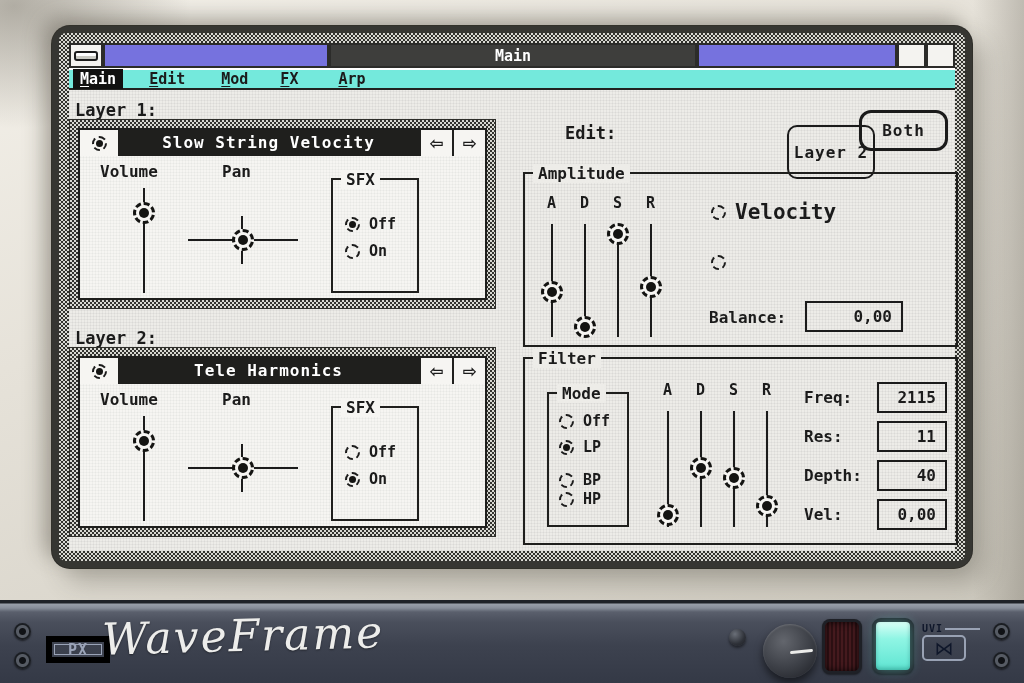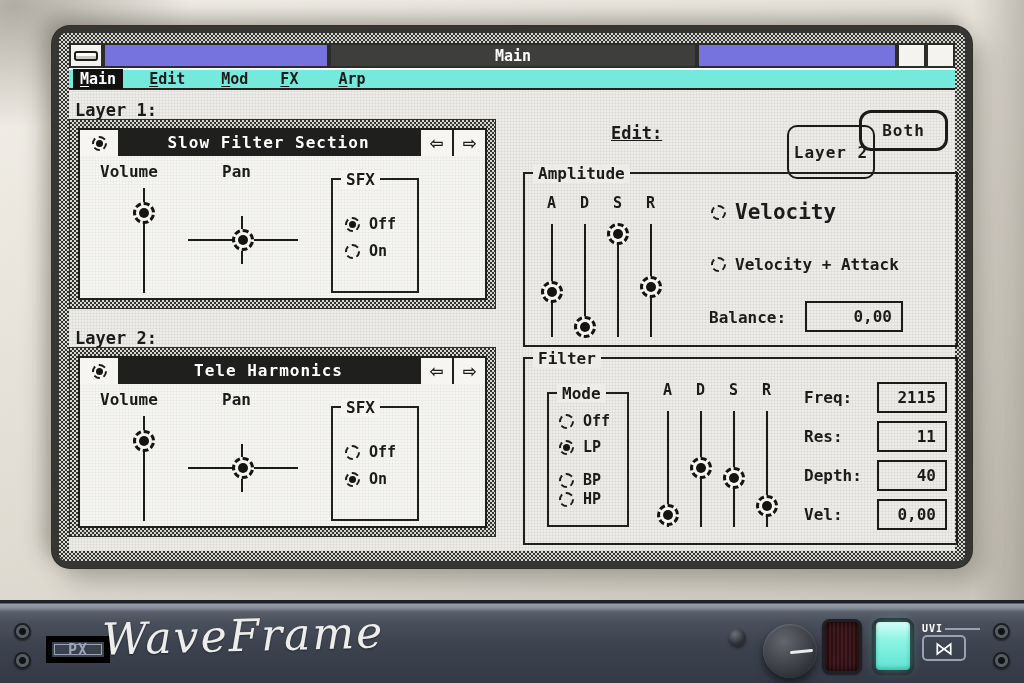--- a/index.html
+++ b/index.html
@@ -135,21 +135,21 @@
   .red-btn{position:absolute;left:822px;top:619px;width:40px;height:55px;box-sizing:border-box;
     border-radius:8px;background:#1E2026;padding:3px;box-shadow:0 1px 2px rgba(0,0,0,.5);}
   .red-btn-inner{width:100%;height:100%;border-radius:5px;
     background:repeating-linear-gradient(90deg,#451A1E 0 2px,#2D1013 2px 4px);
     box-shadow:inset 0 0 7px rgba(0,0,0,.8);}
   .cyan-btn{position:absolute;left:872px;top:618px;width:42px;height:56px;box-sizing:border-box;
     border-radius:9px;background:#23262D;padding:4px;box-shadow:0 1px 2px rgba(0,0,0,.5);}
   .cyan-btn-inner{width:100%;height:100%;border-radius:4px;
     background:linear-gradient(180deg,#D9FFF6 0%,#8FF5E4 35%,#5FE5D2 100%);
     box-shadow:0 0 12px rgba(110,240,220,.45), inset 0 -2px 4px rgba(0,90,80,.35);}
-  .uvi{position:absolute;left:922px;top:623px;width:58px;color:#ffffff;}
+  .uvi{position:absolute;left:922px;top:623px;width:58px;color:#0f172a;}
   .uvi-top{display:flex;align-items:center;}
   .uvi-text{font-size:10px;font-weight:bold;letter-spacing:1px;}
   .uvi-line{flex:1;height:2px;background:#99A2B4;margin-left:2px;}
   .uvi-box{margin-top:1px;width:44px;height:26px;box-sizing:border-box;border:2px solid #99A2B4;
     border-radius:5px;display:flex;align-items:center;justify-content:center;
     font-family:"DejaVu Sans",sans-serif;font-size:19px;line-height:1;}
 </style>
 </head>
 <body>
 
@@ -179,21 +179,21 @@
           <div class="menu-item mi-arp"><span class="mu">A</span><span>rp</span></div>
         </div>
 
         <div class="heading" style="left:6px;top:57px;">Layer 1:</div>
         <div class="win" style="left:0px;top:76px;">
           <div class="win-frame">
             <div class="win-titlebar">
               <div class="wtb-icon">
                   <div class="radio sel"></div>
                 </div>
-              <div class="wtb-title">Slow Filter Section</div>
+              <div class="wtb-title">Slow String Velocity</div>
               <div class="wtb-arrow">
                   <span>⇦</span>
                 </div>
               <div class="wtb-arrow">
                   <span>⇨</span>
                 </div>
             </div>
             <div class="win-body">
               <span class="slider-label" style="left:20px;top:6px;">Volume</span>
               <span class="slider-label" style="left:142px;top:6px;">Pan</span>
@@ -254,21 +254,21 @@
                 </div>
                 <div class="radio-row" style="left:12px;top:62px;">
                   <div class="radio sel"></div>
                   <span>On</span>
                 </div>
               </div>
             </div>
           </div>
         </div>
 
-        <span class="heading" style="left:542px;top:80px;text-decoration:underline;">Edit:</span>
+        <span class="heading" style="left:496px;top:80px;">Edit:</span>
         <div class="btn" style="left:686px;top:82px;width:88px;height:54px;margin-left:32px;">
             <span>Layer 2</span>
           </div>
         <div class="btn default" style="left:790px;top:67px;width:89px;height:41px;">
             <span>Both</span>
           </div>
 
         <div class="groupbox" style="left:454px;top:129px;width:435px;height:175px;">
           <span class="group-label">Amplitude</span>
           <div class="adsr" style="left:10px;top:18px;">
@@ -296,21 +296,20 @@
                   <div class="knob" style="top: 56%;"></div>
                 </div>
             </div>
           </div>
           <div class="radio-row" style="left:186px;top:26px;font-size:21px;">
             <div class="radio"></div>
             <span>Velocity</span>
           </div>
           <div class="radio-row" style="left:186px;top:81px;font-size:16px;">
             <div class="radio"></div>
-            <span>Velocity + Attack</span>
           </div>
           <span class="f-label" style="left:184px;top:134px;">Balance:</span>
           <div class="field" style="left:280px;top:127px;width:98px;height:31px;"><span>0,00</span></div>
         </div>
 
         <div class="groupbox" style="left:454px;top:314px;width:435px;height:188px;">
           <span class="group-label">Filter</span>
 
           <div class="groupbox" style="left:22px;top:33px;width:82px;height:135px;">
             <span class="group-label">Mode</span>

